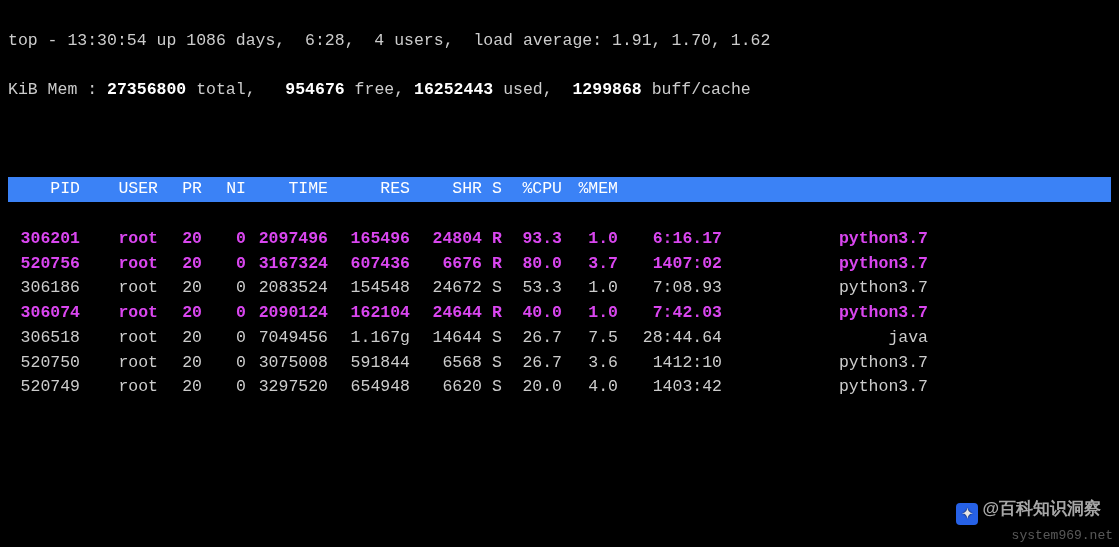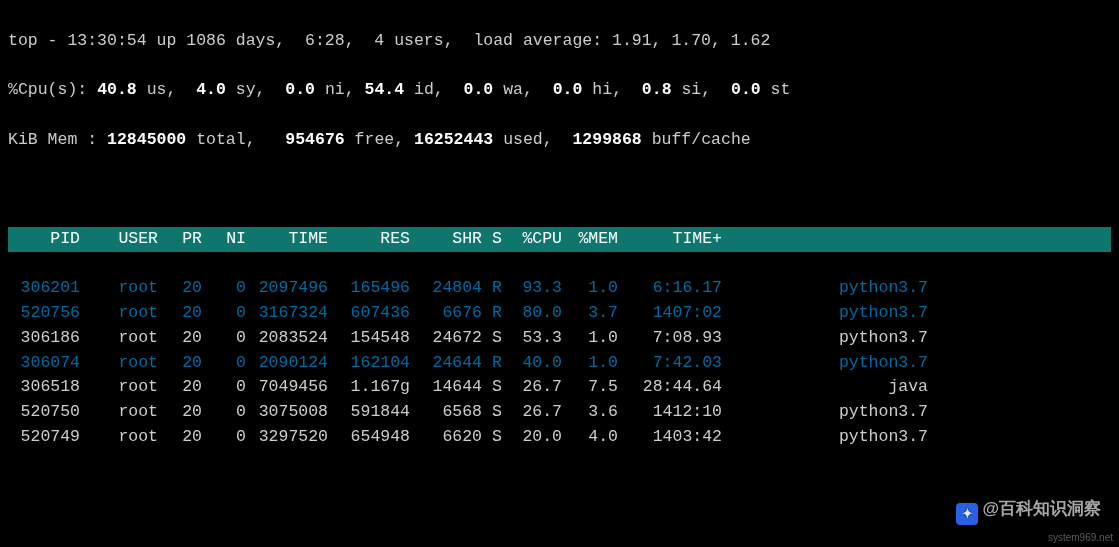--- a/index.html
+++ b/index.html
@@ -1,55 +1,53 @@
 <!DOCTYPE html>
 <html><head>
 <meta charset="utf-8">
 <style>
   html,body{margin:0;padding:0;background:#000;color:#ccc;font-family:"Courier New",monospace;font-size:16.5px;line-height:1.5;width:1119px;height:547px;overflow:hidden}
   .term{padding:4px 8px;white-space:pre}
   .b{font-weight:700;color:#fff}
-  .hdr{background:#0f766e;color:#fff;font-weight:400}
+  .hdr{background:#3b82f6;color:#fff;font-weight:400}
   .row{display:flex}
   .row span{display:inline-block;text-align:right}
   .c-pid{width:72px}
   .c-user{width:72px;text-align:left;padding-left:6px}
   .c-pr{width:44px}
   .c-ni{width:44px}
   .c-virt{width:82px}
   .c-res{width:82px}
   .c-shr{width:72px}
   .c-s{width:20px;text-align:center}
   .c-cpu{width:60px}
   .c-mem{width:56px}
   .c-time{width:104px}
   .c-cmd{width:200px;text-align:left;padding-left:6px}
-  .running .b,.running{font-weight:400;color:#0369a1}
+  .running .b,.running{font-weight:700;color:#d946ef}
   .wm{position:absolute;right:18px;bottom:22px;color:#bbb;font-weight:700;opacity:.9;font-family:Liberation Sans, sans-serif;font-size:17px;text-shadow:0 0 2px #000}
   .wm-logo{display:inline-block;width:22px;height:22px;border-radius:4px;background:#2b6cff;color:#fff;text-align:center;line-height:22px;font-size:13px;vertical-align:-4px;margin-right:4px}
-  .wm2{position:absolute;right:6px;bottom:2px;color:rgba(220,220,220,.4);font-size:10px;font-family:Liberation Sans, sans-serif}
+  .wm2{position:absolute;right:6px;bottom:2px;color:rgba(220,220,220,.4);font-size:13px;font-family:Liberation Mono, monospace}
 </style>
 </head>
 <body>
 
 <div class="term">
 <div>top - 13:30:54 up 1086 days,  6:28,  4 users,  load average: 1.91, 1.70, 1.62</div>
-<div>%Cpu(s): <span class="b">40.8</span> us,  <span class="b">4.0</span> sy,  <span class="b">0.0</span> ni, <span class="b">54.4</span> id,  <span class="b">0.0</span> wa,  <span class="b">0.0</span> hi,  <span class="b">0.8</span> si,  <span class="b">0.0</span> st</div>
-<div>KiB Mem : <span class="b">12845000</span> total,   <span class="b">954676</span> free, <span class="b">16252443</span> used,  <span class="b">1299868</span> buff/cache</div>
+<div>KiB Mem : <span class="b">27356800</span> total,   <span class="b">954676</span> free, <span class="b">16252443</span> used,  <span class="b">1299868</span> buff/cache</div>
 <div>&nbsp;</div>
 <div class="row hdr">
   <span class="c-pid">PID</span>
   <span class="c-user">USER</span>
   <span class="c-pr">PR</span>
   <span class="c-ni">NI</span>
   <span class="c-virt">TIME</span>
   <span class="c-res">RES</span>
   <span class="c-shr">SHR</span>
   <span class="c-s">S</span>
   <span class="c-cpu">%CPU</span>
   <span class="c-mem">%MEM</span>
-  <span class="c-time">TIME+</span>
 </div>
 <div id="proc-body"><div class="row running"><span class="c-pid b">306201</span><span class="c-user b">root</span><span class="c-pr b">20</span><span class="c-ni b">0</span><span class="c-virt b">2097496</span><span class="c-res b">165496</span><span class="c-shr b">24804</span><span class="c-s b">R</span><span class="c-cpu b">93.3</span><span class="c-mem b">1.0</span><span class="c-time b">6:16.17</span><span class="c-cmd b">python3.7</span></div><div class="row running"><span class="c-pid b">520756</span><span class="c-user b">root</span><span class="c-pr b">20</span><span class="c-ni b">0</span><span class="c-virt b">3167324</span><span class="c-res b">607436</span><span class="c-shr b">6676</span><span class="c-s b">R</span><span class="c-cpu b">80.0</span><span class="c-mem b">3.7</span><span class="c-time b">1407:02</span><span class="c-cmd b">python3.7</span></div><div class="row"><span class="c-pid">306186</span><span class="c-user">root</span><span class="c-pr">20</span><span class="c-ni">0</span><span class="c-virt">2083524</span><span class="c-res">154548</span><span class="c-shr">24672</span><span class="c-s">S</span><span class="c-cpu">53.3</span><span class="c-mem">1.0</span><span class="c-time">7:08.93</span><span class="c-cmd">python3.7</span></div><div class="row running"><span class="c-pid b">306074</span><span class="c-user b">root</span><span class="c-pr b">20</span><span class="c-ni b">0</span><span class="c-virt b">2090124</span><span class="c-res b">162104</span><span class="c-shr b">24644</span><span class="c-s b">R</span><span class="c-cpu b">40.0</span><span class="c-mem b">1.0</span><span class="c-time b">7:42.03</span><span class="c-cmd b">python3.7</span></div><div class="row"><span class="c-pid">306518</span><span class="c-user">root</span><span class="c-pr">20</span><span class="c-ni">0</span><span class="c-virt">7049456</span><span class="c-res">1.167g</span><span class="c-shr">14644</span><span class="c-s">S</span><span class="c-cpu">26.7</span><span class="c-mem">7.5</span><span class="c-time">28:44.64</span><span class="c-cmd">java</span></div><div class="row"><span class="c-pid">520750</span><span class="c-user">root</span><span class="c-pr">20</span><span class="c-ni">0</span><span class="c-virt">3075008</span><span class="c-res">591844</span><span class="c-shr">6568</span><span class="c-s">S</span><span class="c-cpu">26.7</span><span class="c-mem">3.6</span><span class="c-time">1412:10</span><span class="c-cmd">python3.7</span></div><div class="row"><span class="c-pid">520749</span><span class="c-user">root</span><span class="c-pr">20</span><span class="c-ni">0</span><span class="c-virt">3297520</span><span class="c-res">654948</span><span class="c-shr">6620</span><span class="c-s">S</span><span class="c-cpu">20.0</span><span class="c-mem">4.0</span><span class="c-time">1403:42</span><span class="c-cmd">python3.7</span></div></div>
 </div>
 
 <div class="wm"><span class="wm-logo">✦</span><span>@百科知识洞察</span></div>
 <div class="wm2">system969.net</div>
 
 </body></html>

